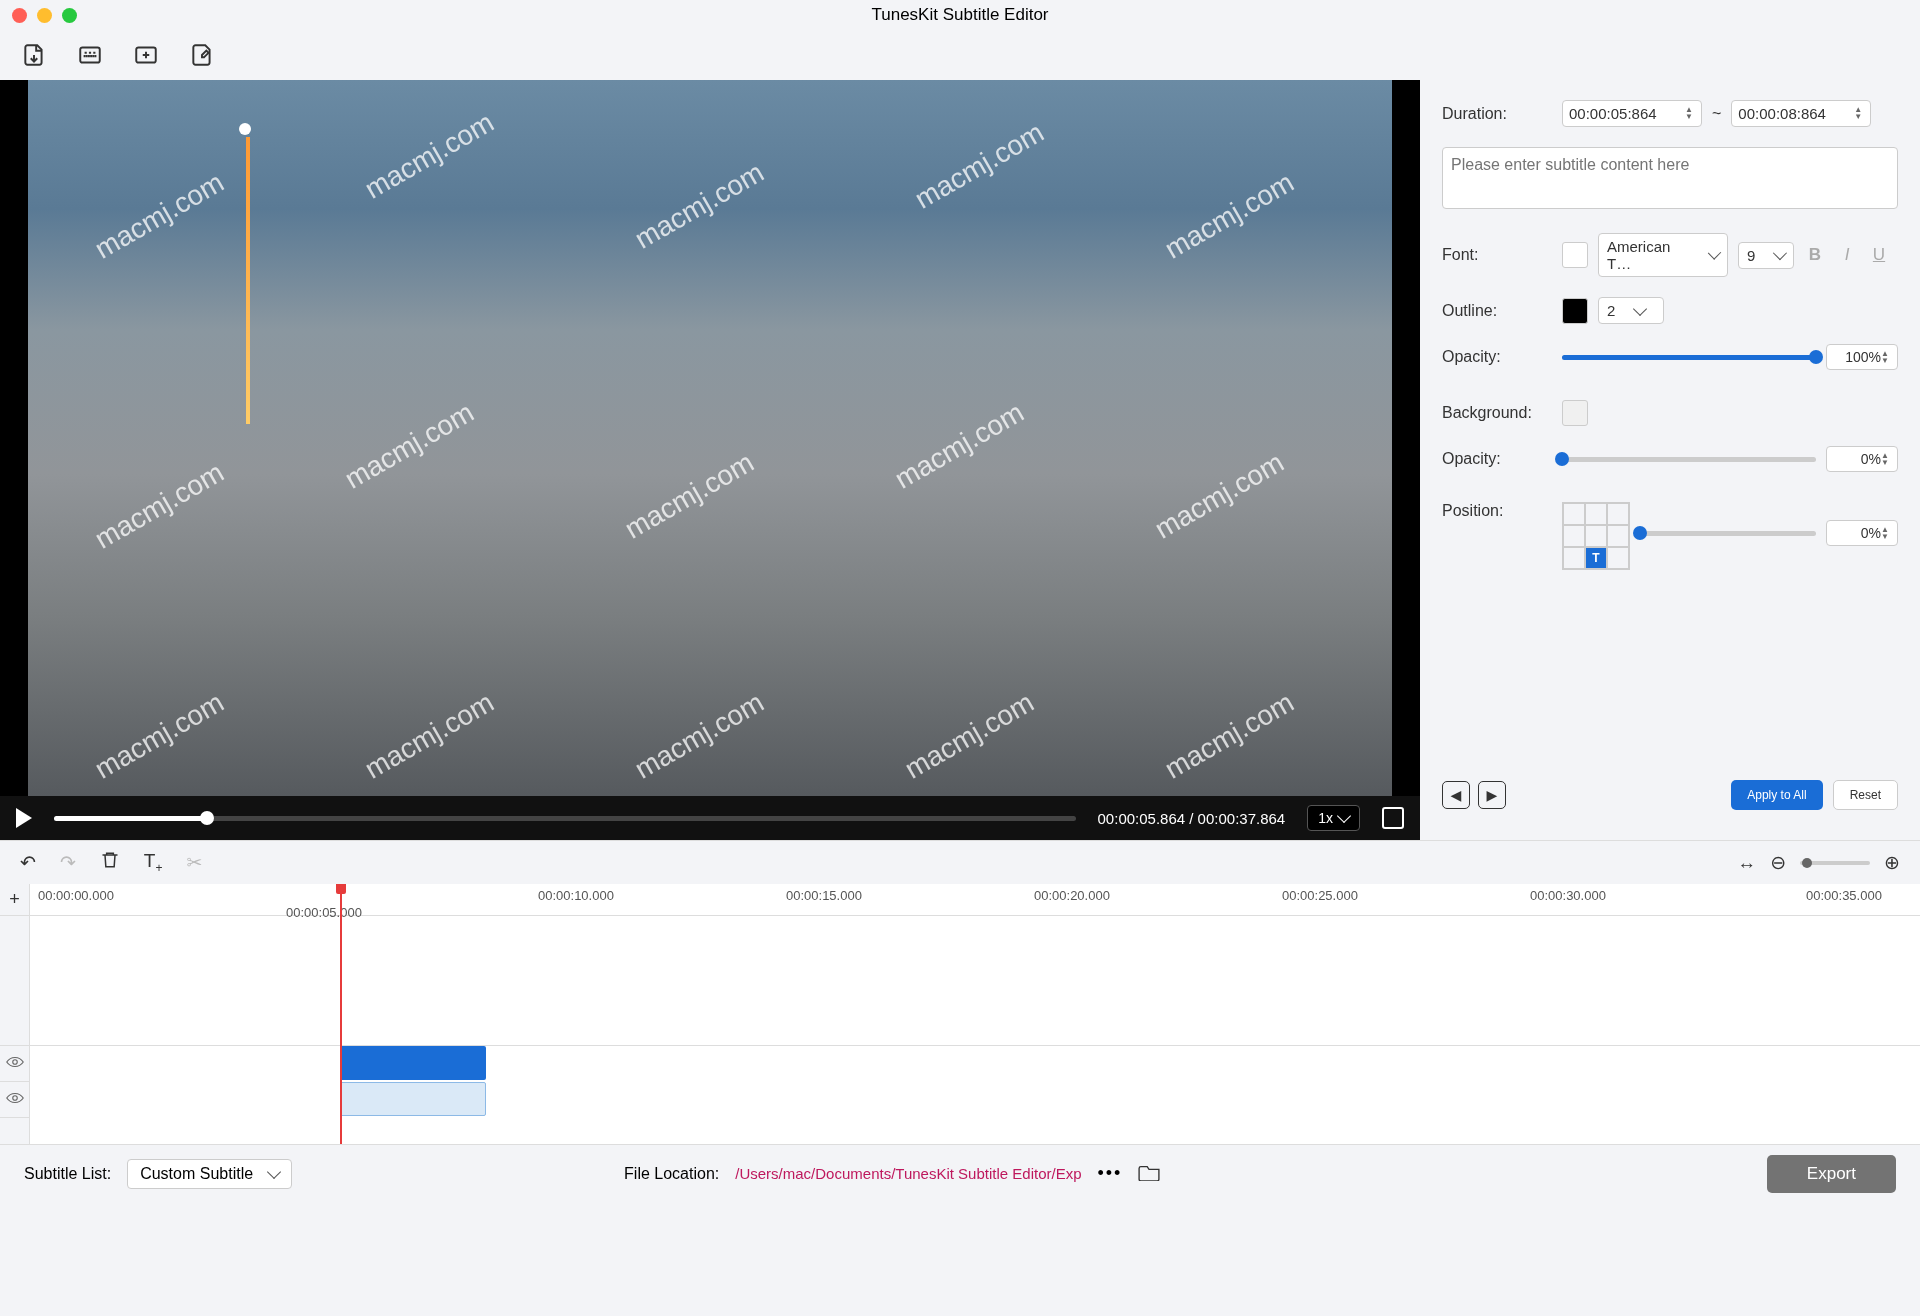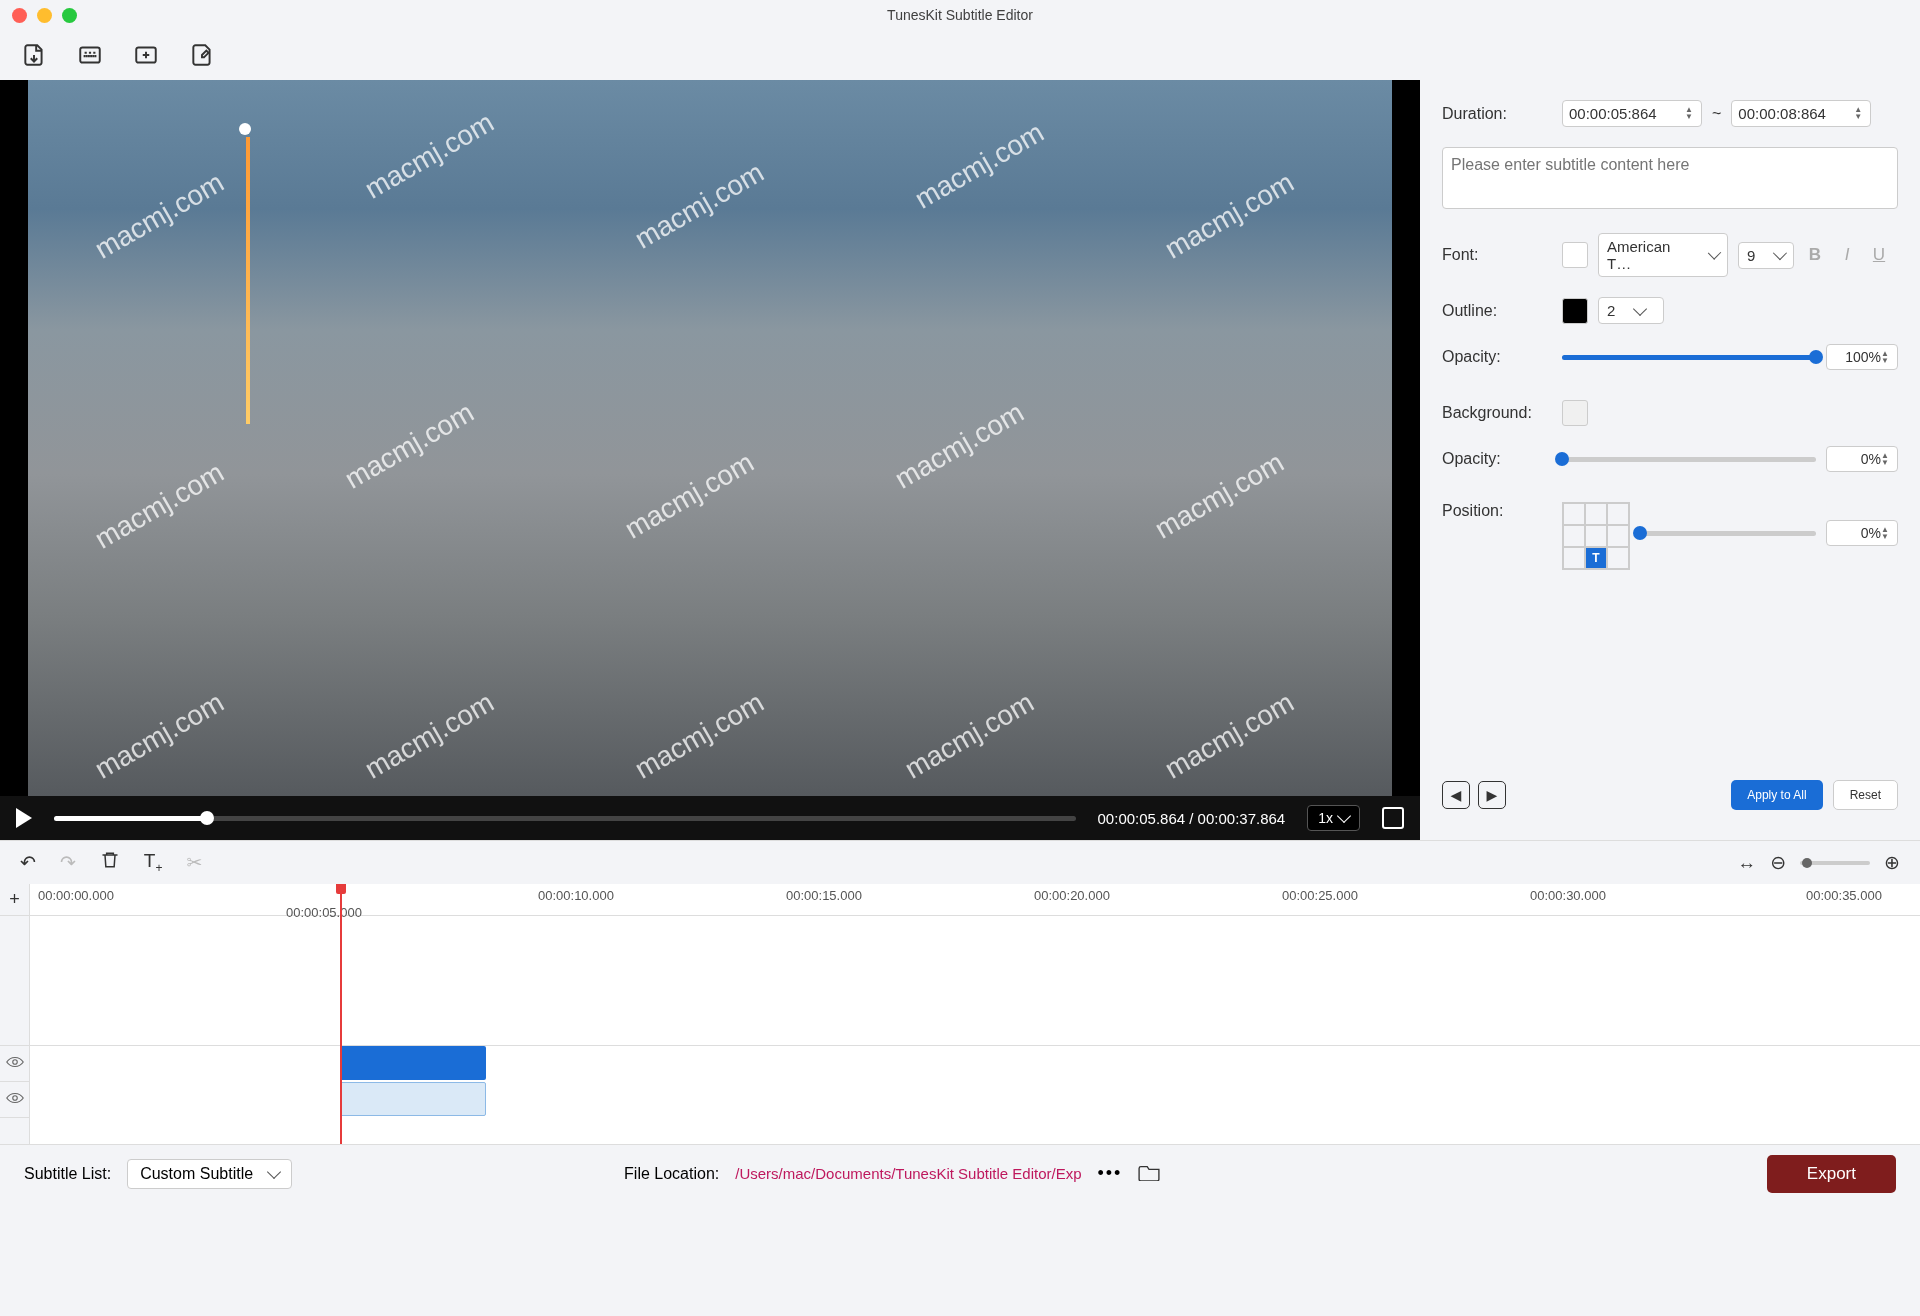--- a/index.html
+++ b/index.html
@@ -5,21 +5,21 @@
 * { box-sizing: border-box; margin: 0; padding: 0; font-family: -apple-system, BlinkMacSystemFont, "Helvetica Neue", Arial, sans-serif; }
 body { background: #f3f4f7; width: 1920px; height: 1316px; overflow: hidden; }
 
 
 .titlebar { height: 30px; display: flex; align-items: center; padding: 0 12px; position: relative; }
 .traffic { display: flex; gap: 10px; }
 .dot { width: 15px; height: 15px; border-radius: 50%; }
 .dot.red { background: #ff5f56; }
 .dot.yellow { background: #ffbd2e; }
 .dot.green { background: #27c93f; }
-.app-title { position: absolute; left: 50%; transform: translateX(-50%); font-size: 14px; color: #404040; }
+.app-title { position: absolute; left: 50%; transform: translateX(-50%); font-size: 17px; color: #000000; }
 
 
 .toolbar { height: 50px; display: flex; align-items: center; gap: 28px; padding: 0 20px; }
 .tool-icon { width: 28px; height: 28px; cursor: pointer; display: flex; align-items: center; justify-content: center; }
 .tool-icon svg { width: 26px; height: 26px; stroke: #333; fill: none; stroke-width: 1.8; }
 
 
 .main { display: flex; height: 760px; }
 .video-area { width: 1420px; background: #000; position: relative; display: flex; flex-direction: column; }
 .video-preview { flex: 1; background: linear-gradient(180deg, #6b8ba4 0%, #5a7a95 18%, #8a97a0 35%, #919599 55%, #7a7e80 75%, #565a5e 100%); position: relative; display: flex; align-items: center; justify-content: center; overflow: hidden; margin: 0 28px; }
@@ -89,21 +89,21 @@
 .track-area { position: relative; height: 130px; border-bottom: 1px solid #ddd; }
 .subtitle-clip-a { position: absolute; left: 310px; top: 0px; width: 146px; height: 34px; background: #1a6dd6; border-radius: 2px; }
 .subtitle-clip-b { position: absolute; left: 310px; top: 36px; width: 146px; height: 34px; background: #dae9f7; border: 1px solid #8cb9e6; border-radius: 2px; }
 
 
 .bottom-bar { height: 58px; display: flex; align-items: center; padding: 0 24px; gap: 16px; border-top: 1px solid #ddd; font-size: 16px; }
 .sub-select { border: 1px solid #ccc; border-radius: 4px; padding: 5px 12px; background: #fff; display: flex; align-items: center; gap: 16px; }
 .file-path { font-size: 15px; color: #be185d; }
 .more-icon { font-size: 18px; cursor: pointer; letter-spacing: 2px; }
 .folder-icon svg { width: 22px; height: 18px; stroke: #333; fill: none; stroke-width: 1.5; }
-.export-btn { background: #7f1d1d; color: #fff; border: none; border-radius: 5px; padding: 9px 40px; font-size: 17px; margin-left: auto; }
+.export-btn { background: #737373; color: #fff; border: none; border-radius: 5px; padding: 9px 40px; font-size: 17px; margin-left: auto; }
 .chev { width: 10px; height: 10px; border-right: 1.5px solid #555; border-bottom: 1.5px solid #555; transform: rotate(45deg); margin-top: -4px; }
 </style>
 </head>
 <body>
 
 <div class="titlebar">
   <div class="traffic">
     <div class="dot red"></div>
     <div class="dot yellow"></div>
     <div class="dot green"></div>

